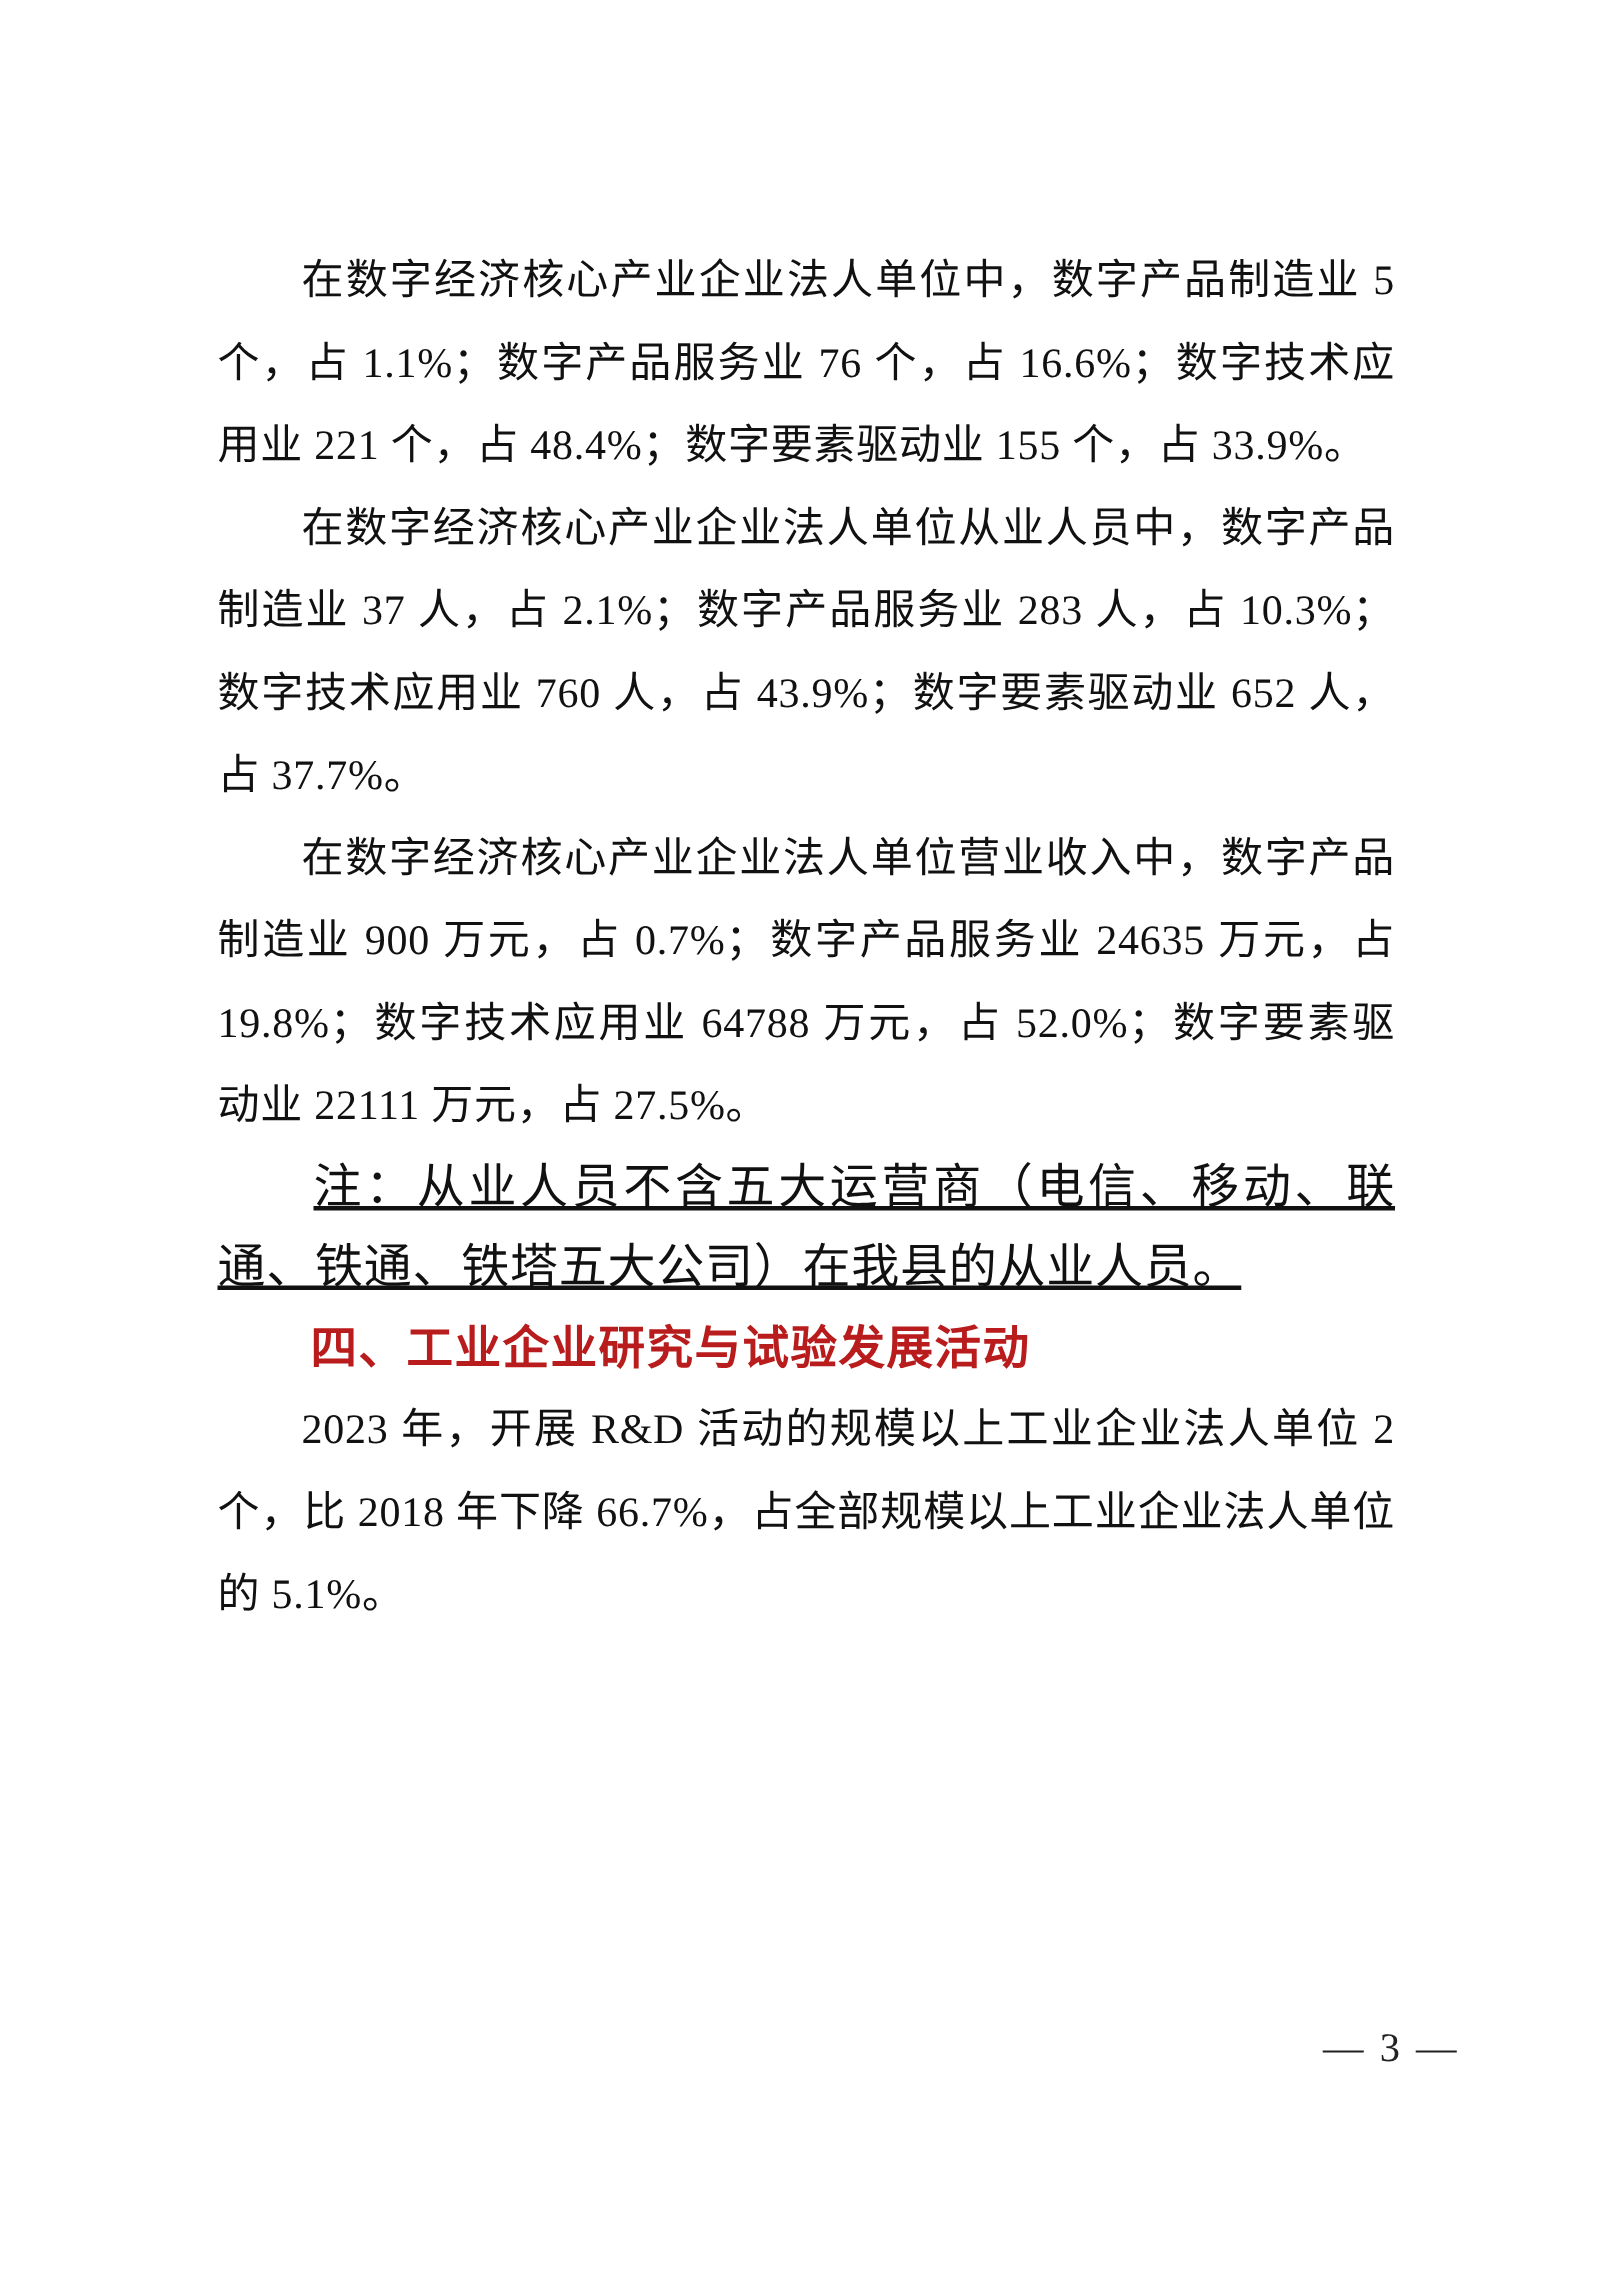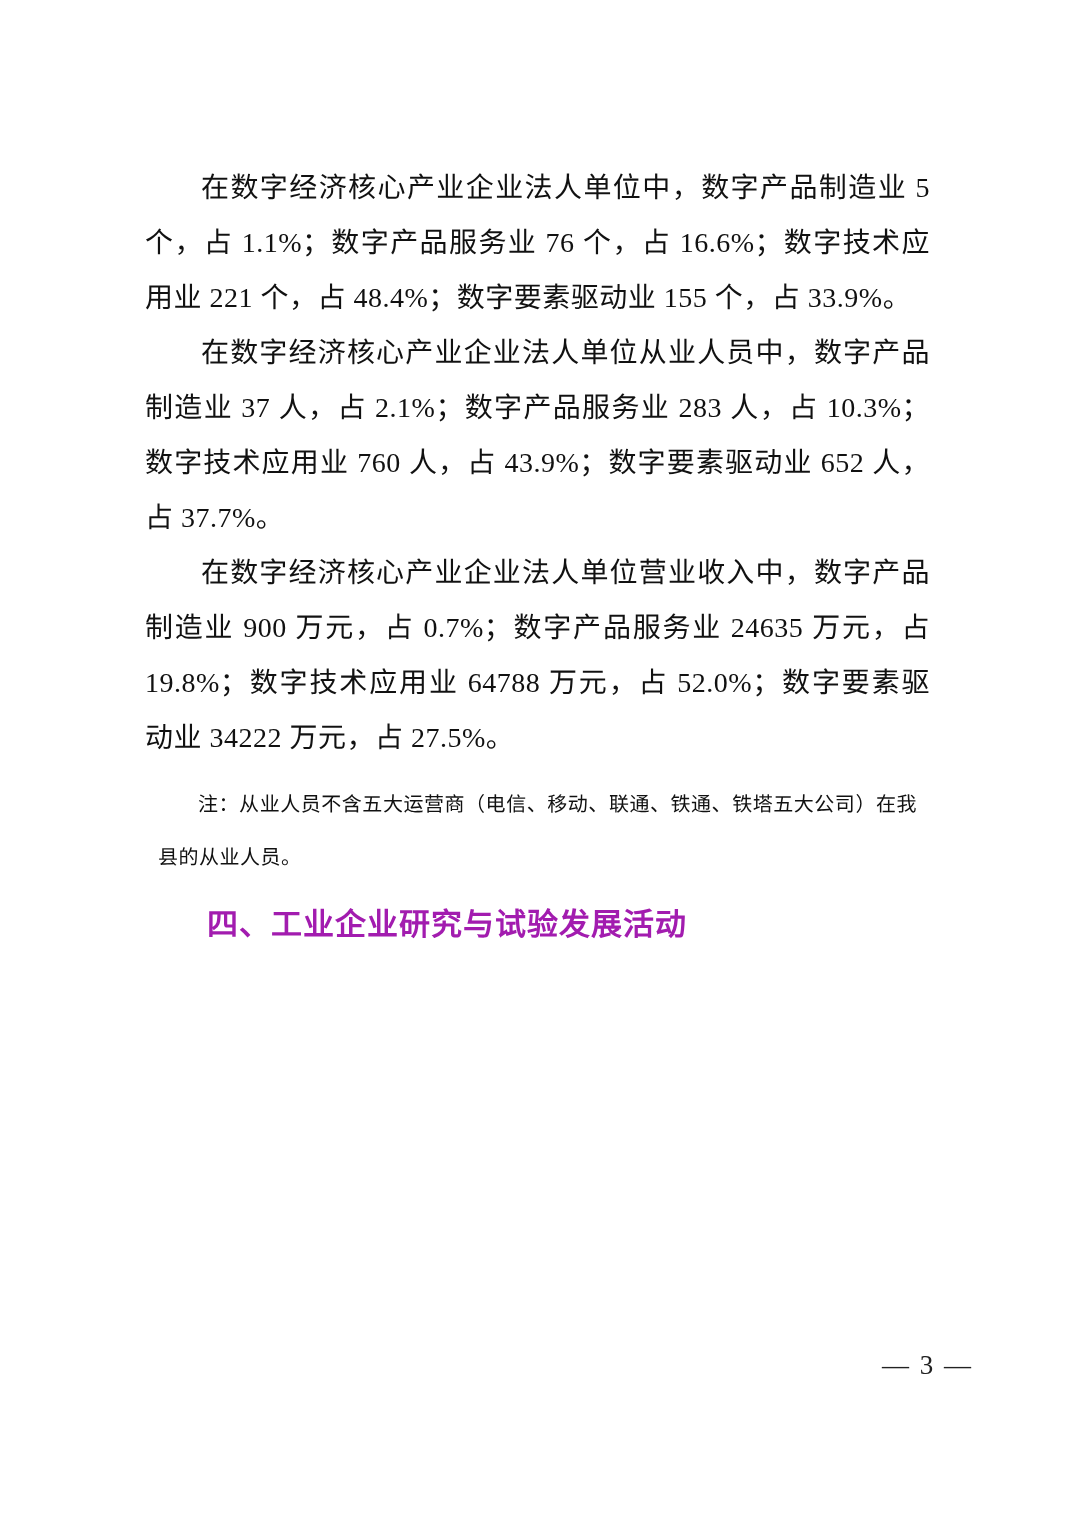--- a/index.html
+++ b/index.html
@@ -27,37 +27,38 @@
     margin: 0;
     font-size: 28px;
     line-height: 55px;
     letter-spacing: 0.5px;
     text-align: justify;
     text-justify: inter-character;
     text-indent: 2em;
     word-break: normal;
   }
   .note {
-    margin: 13px;
-    font-size: 20px;
+    margin: 0;
+    font-size: 32px;
     line-height: 53px;
     letter-spacing: 0.5px;
     text-align: justify;
     text-justify: inter-character;
     text-indent: 2em;
+    text-decoration: underline;
   }
   .section-heading {
     margin: 0;
     font-family: "Liberation Sans", "DejaVu Sans", sans-serif;
     font-weight: bold;
     font-size: 31px;
     line-height: 55px;
     letter-spacing: 1px;
     text-indent: 2em;
-    color: #a21caf;
+    color: #b91c1c;
   }
   .page-number {
     position: absolute;
     top: 1348px;
     right: 144px;
     font-size: 27px;
     line-height: 34px;
     letter-spacing: 2px;
     color: #222222;
     text-align: right;
@@ -66,25 +67,26 @@
 </head>
 <body>
 
 <div class="page">
   <div class="content">
 
     <p class="para">在数字经济核心产业企业法人单位中，数字产品制造业 5 个，占 1.1%；数字产品服务业 76 个，占 16.6%；数字技术应用业 221 个，占 48.4%；数字要素驱动业 155 个，占 33.9%。</p>
 
     <p class="para">在数字经济核心产业企业法人单位从业人员中，数字产品制造业 37 人，占 2.1%；数字产品服务业 283 人，占 10.3%；数字技术应用业 760 人，占 43.9%；数字要素驱动业 652 人，占 37.7%。</p>
 
-    <p class="para">在数字经济核心产业企业法人单位营业收入中，数字产品制造业 900 万元，占 0.7%；数字产品服务业 24635 万元，占 19.8%；数字技术应用业 64788 万元，占 52.0%；数字要素驱动业 34222 万元，占 27.5%。</p>
+    <p class="para">在数字经济核心产业企业法人单位营业收入中，数字产品制造业 900 万元，占 0.7%；数字产品服务业 24635 万元，占 19.8%；数字技术应用业 64788 万元，占 52.0%；数字要素驱动业 22111 万元，占 27.5%。</p>
 
     <p class="note">注：从业人员不含五大运营商（电信、移动、联通、铁通、铁塔五大公司）在我县的从业人员。</p>
 
     <h2 class="section-heading">四、工业企业研究与试验发展活动</h2>
 
+    <p class="para">2023 年，开展 R&amp;D 活动的规模以上工业企业法人单位 2 个，比 2018 年下降 66.7%，占全部规模以上工业企业法人单位的 5.1%。</p>
 
 
 
   </div>
 
   <div class="page-number">— 3 —</div>
 </div>
 
 </body></html>

